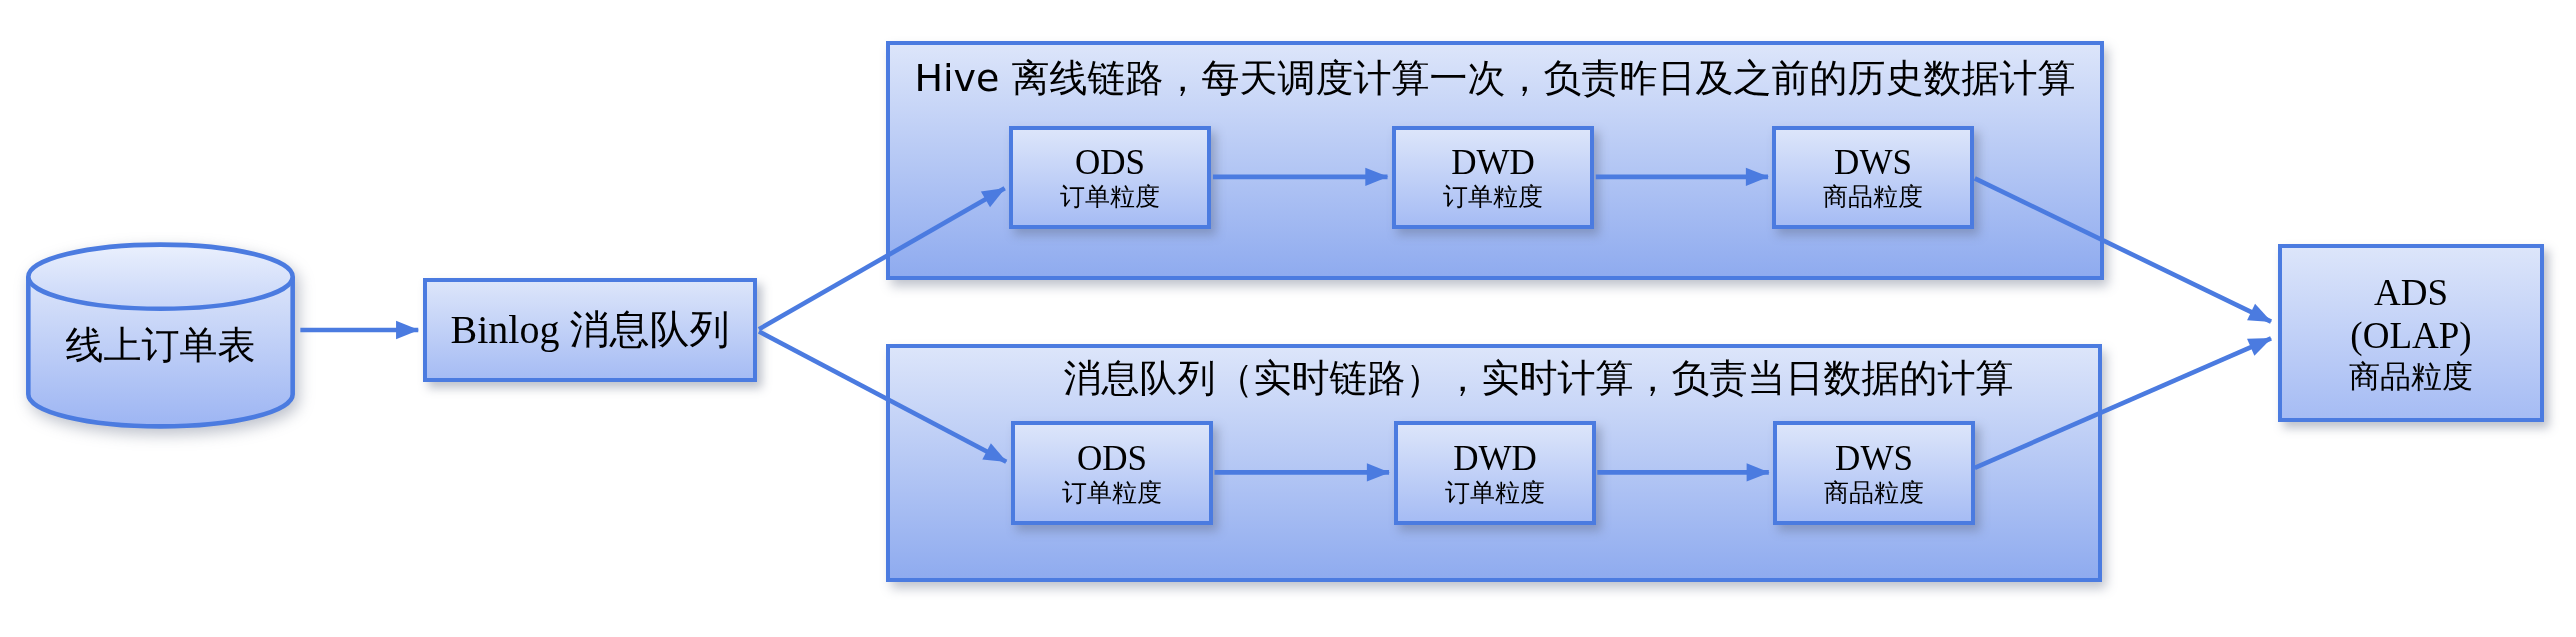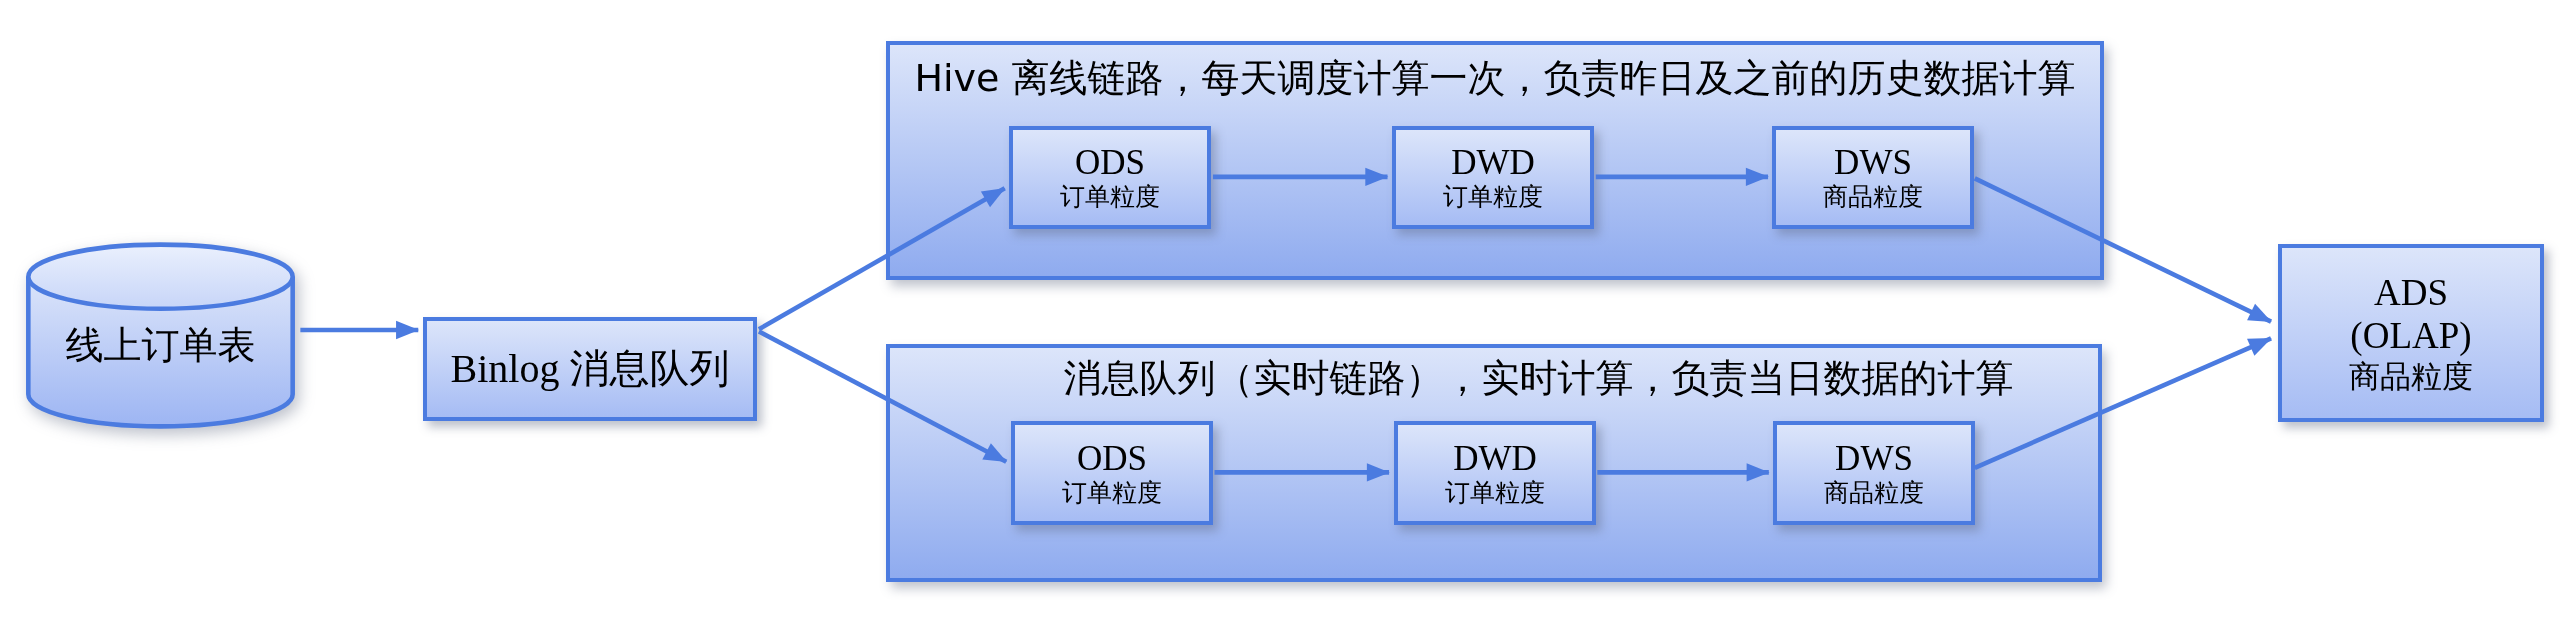--- a/index.html
+++ b/index.html
@@ -34,21 +34,21 @@
   .box{
     border:4.6px solid var(--border);
     background:linear-gradient(to bottom,var(--fill-light),var(--box-fill-dark));
     box-shadow:4.6px 6.1px 9.2px rgba(90,100,125,.40);
     display:flex;flex-direction:column;align-items:center;justify-content:center;
     text-align:left;
     font-family:Liberation Serif, serif;
   }
   .box .main{font-size:35px;line-height:1.15;}
   .box .sub{font-size:25px;line-height:1.15;}
-  .binlog{font-size:40px;line-height:1.1;margin-top:39px;}
+  .binlog{font-size:40px;line-height:1.1;}
   .ads .main{font-size:37px;line-height:1.18;}
   .ads .sub{font-size:31px;line-height:1.2;}
   .cyl svg{position:absolute;left:0;top:0;filter:drop-shadow(4.6px 6.1px 7.7px rgba(90,100,125,.40));}
   .cyl-label{
     position:absolute;left:0;right:0;top:36px;bottom:15.3px;
     display:flex;align-items:center;justify-content:center;
     font-size:38px;
   }
   .arrows{position:absolute;left:0;top:0;pointer-events:none;}
   .arrows line{stroke:var(--arrow);stroke-width:6;}

